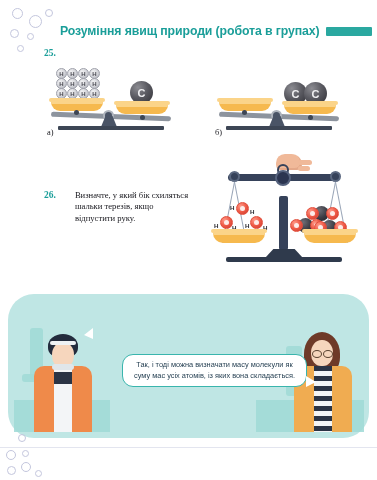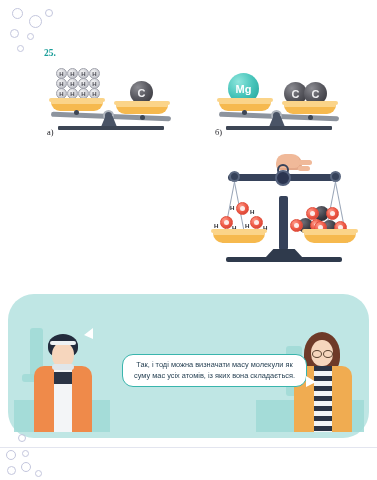--- a/index.html
+++ b/index.html
@@ -405,20 +405,24 @@
 
   <div>
     <div class="deco-ring" style="left:12px;top:8px;width:9px;height:9px;"></div>
     <div class="deco-ring" style="left:29px;top:15px;width:11px;height:11px;"></div>
     <div class="deco-ring" style="left:45px;top:9px;width:6px;height:6px;"></div>
     <div class="deco-ring" style="left:10px;top:29px;width:7px;height:7px;"></div>
     <div class="deco-ring" style="left:27px;top:33px;width:5px;height:5px;"></div>
     <div class="deco-ring" style="left:17px;top:45px;width:5px;height:5px;"></div>
   </div>
 
+  <div class="section-head">
+    <div class="section-title">Розуміння явищ природи (робота в групах)</div>
+    <div class="head-bar"></div>
+  </div>
 
   <div class="ex" id="ex25">
     <div class="ex-num">25.</div>
   </div>
 
   <div class="scale25" style="left:48px;top:68px;width:126px;height:62px;">
 
     <div>
       <div class="atom atom-h" style="left:8px;top:0px;">H</div>
       <div class="atom atom-h" style="left:19px;top:0px;">H</div>
@@ -441,36 +445,39 @@
     <div class="s25-beam" style="transform:rotate(2.2deg);"></div>
     <div class="s25-knob" style="bottom:15px;left:26px;"></div>
     <div class="s25-knob" style="bottom:10px;left:92px;"></div>
     <div class="s25-pivot"></div>
     <div class="s25-stand"></div>
     <div class="s25-base"></div>
   </div>
   <div class="sub-label" style="left:47px;top:128px;">а)</div>
 
   <div class="scale25" style="left:216px;top:68px;width:126px;height:62px;">
-    <div class="atom atom-mg" style="left:12px;top:5px;width:31px;height:31px;font-size:11px;">Mg</div>
     <div class="s25-pan" style="left:3px;top:33px;"></div>
 
     <div class="atom atom-c" style="left:68px;top:14px;width:23px;height:23px;font-size:11px;">C</div>
     <div class="atom atom-c" style="left:88px;top:14px;width:23px;height:23px;font-size:11px;">C</div>
     <div class="s25-pan" style="left:68px;top:36px;"></div>
 
     <div class="s25-beam" style="transform:rotate(2.2deg);"></div>
     <div class="s25-knob" style="bottom:15px;left:26px;"></div>
     <div class="s25-knob" style="bottom:10px;left:92px;"></div>
     <div class="s25-pivot"></div>
     <div class="s25-stand"></div>
     <div class="s25-base"></div>
   </div>
   <div class="sub-label" style="left:215px;top:128px;">б)</div>
 
+  <div class="ex" id="ex26">
+    <div class="ex-num">26.</div>
+    <div class="ex-text">Визначте, у який бік схиляться шальки терезів, якщо відпустити руку.</div>
+  </div>
 
   <div class="scale26" style="left:218px;top:158px;width:134px;height:104px;">
 
     <div>
       <div class="hand" style="left:58px;top:-4px;width:26px;height:16px;"></div>
       <div class="finger" style="left:80px;top:2px;width:14px;"></div>
       <div class="finger" style="left:80px;top:8px;width:12px;"></div>
     </div>
 
     <div class="s26-hook"></div>

